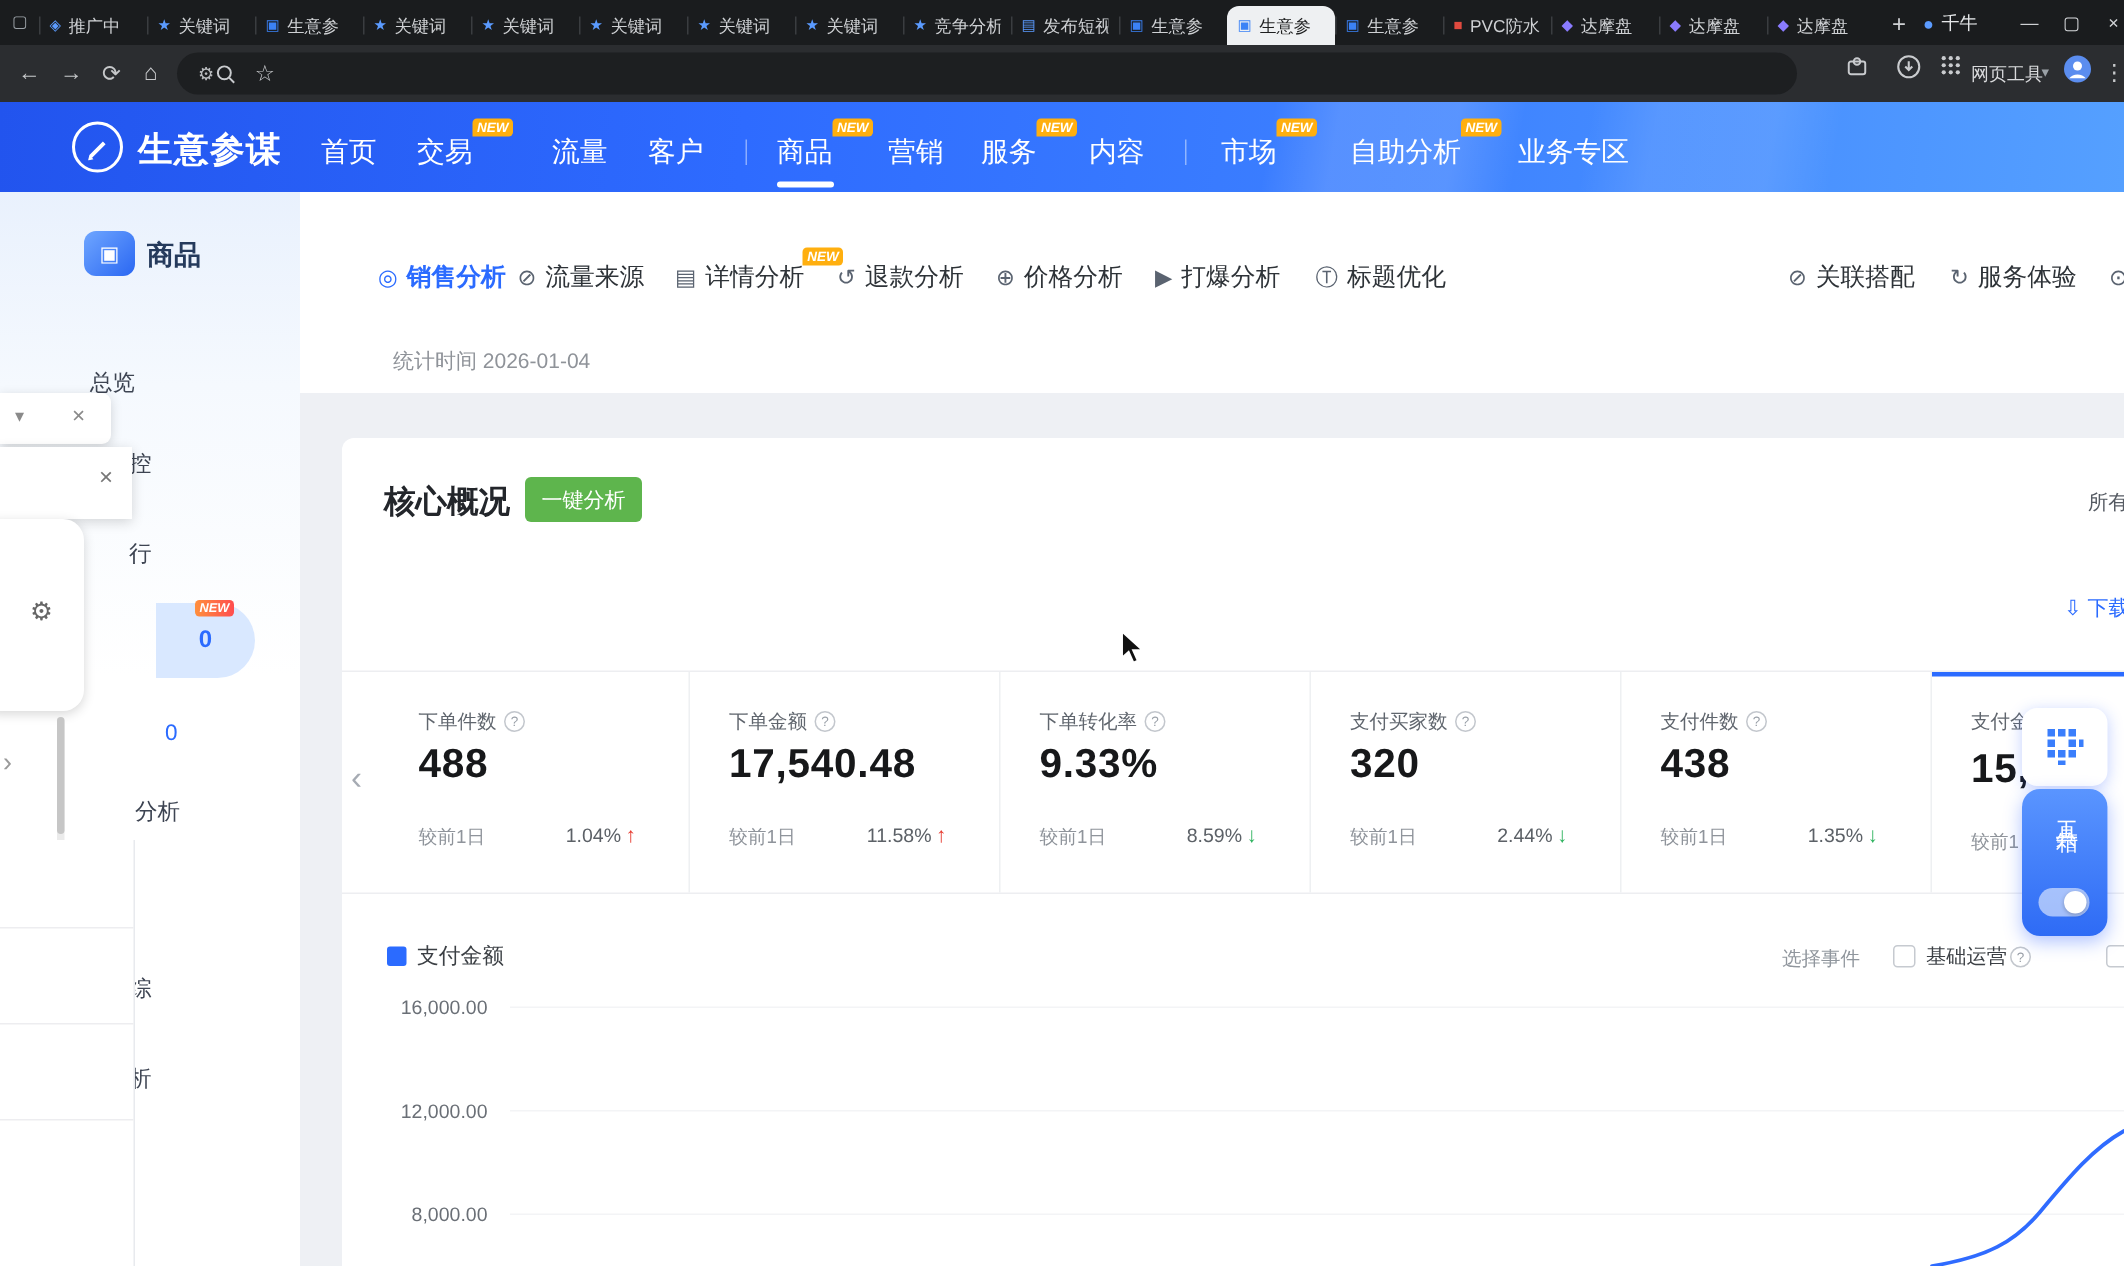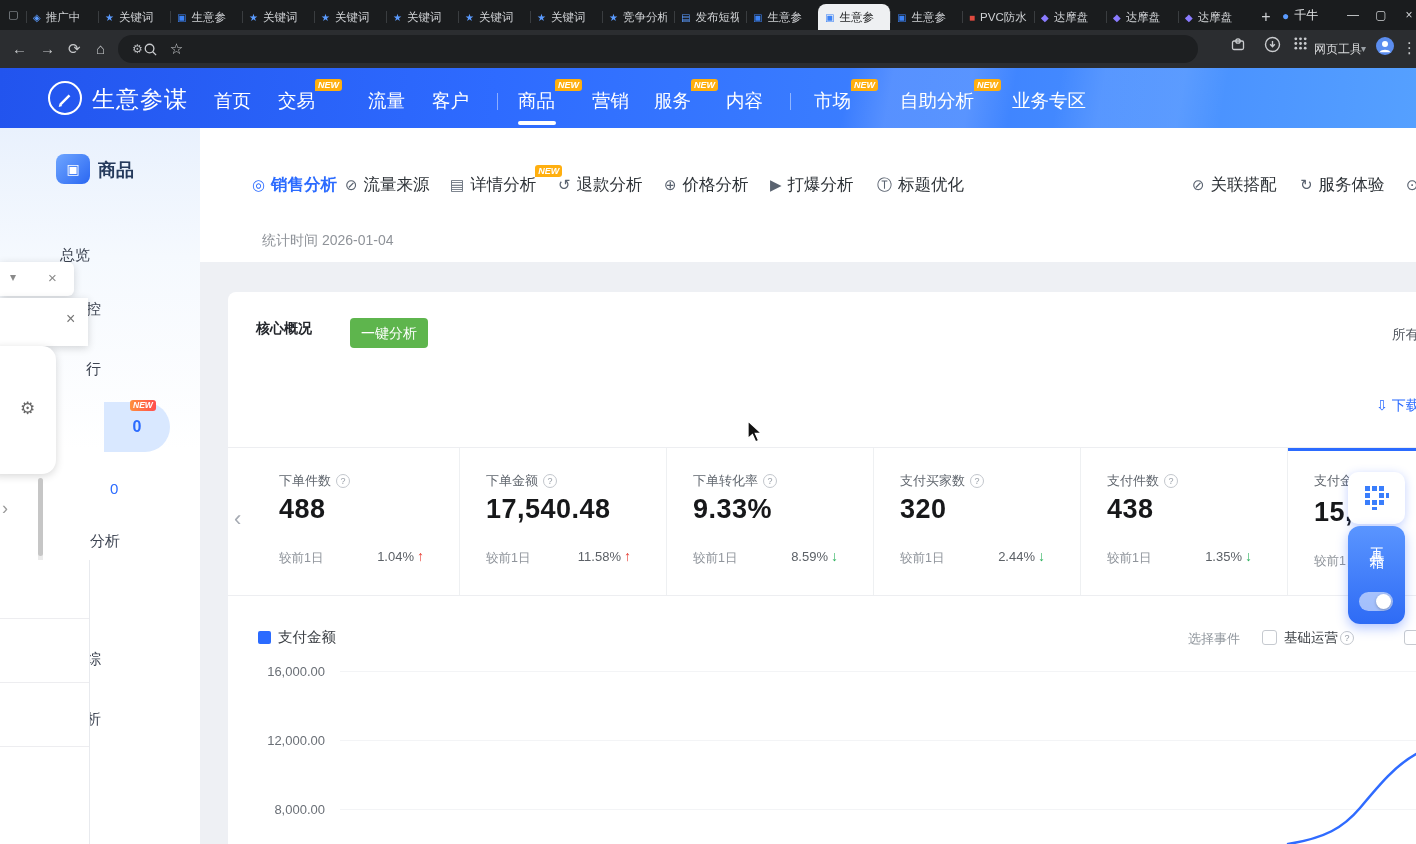--- a/index.html
+++ b/index.html
@@ -31,21 +31,21 @@
   .tools-label{color:#d9dadc;font-size:12px;margin:0 3px}
   .caret{color:#9aa0a6;font-size:10px}
   .kebab{position:absolute;left:1402px;top:9px;color:#c6c8ca;font-size:15px}
 
   
   .app-header{position:absolute;left:0;top:68px;width:1416px;height:60px;background:linear-gradient(95deg,#2254ee 0%,#2e6bff 35%,#3f84ff 70%,#55a0ff 100%);z-index:10;overflow:hidden}
   .app-header::before{content:"";position:absolute;left:520px;top:-30px;width:860px;height:130px;
      background:linear-gradient(100deg,transparent 38%,rgba(255,255,255,.14) 43%,rgba(255,255,255,.14) 52%,transparent 57%),
                 linear-gradient(100deg,transparent 62%,rgba(255,255,255,.10) 67%,rgba(255,255,255,.10) 76%,transparent 81%)}
   .logo-circle{position:absolute;left:48px;top:81px;width:34px;height:34px;border:2.5px solid #fff;border-radius:50%;display:flex;align-items:center;justify-content:center;z-index:11}
-  .logo-text{position:absolute;left:92px;top:84px;font-size:23px;font-weight:400;color:#fff;z-index:11;letter-spacing:1px}
+  .logo-text{position:absolute;left:92px;top:84px;font-size:23px;font-weight:700;color:#fff;z-index:11;letter-spacing:1px}
   .hnav{position:absolute;top:88px;color:#fff;font-size:18.5px;z-index:11;white-space:nowrap}
   .hnav .new-badge{position:absolute;top:-9px;right:-27px}
   .hnav.active::after{content:"";position:absolute;left:50%;transform:translateX(-50%);bottom:-12px;width:38px;height:4px;background:#fff;border-radius:2px}
   .new-badge{background:#ffaf0f;color:#fff;font-size:9px;font-style:italic;font-weight:700;padding:0 3px;border-radius:3px 3px 3px 0;line-height:12px;display:inline-block}
   .hdivider{position:absolute;top:93px;width:1px;height:17px;background:rgba(255,255,255,.45);z-index:11}
 
   
   .sidebar{position:absolute;left:0;top:128px;width:200px;height:716px;background:linear-gradient(180deg,#e9f1fd 0%,#f5f9fe 18%,#ffffff 45%)}
   .sb-icon{position:absolute;left:56px;top:26px;width:34px;height:30px;border-radius:8px;background:linear-gradient(135deg,#6fa6ff,#2a67f2);color:#fff;font-size:14px;display:flex;align-items:center;justify-content:center}
   .sb-title{position:absolute;left:98px;top:30px;font-size:18px;font-weight:700;color:#253a5c}
@@ -76,21 +76,21 @@
 
   
   .statlabel{position:absolute;left:262px;top:232px;font-size:14px;color:#8f9399;z-index:3}
   .segwrap{position:absolute;left:984px;top:224px;display:flex;z-index:3}
   .seg{height:36px;line-height:34px;text-align:center;background:#fff;border:1px solid #e4e6ea;border-left:none;font-size:14.5px;color:#3c4045}
   .seg:first-child{border-left:1px solid #e4e6ea;border-radius:3px 0 0 3px}
   .seg.active{color:#2b6bff;background:#f2f7ff;font-weight:700}
   .seg .caret2{color:#9aa0a8;font-size:10px;margin-left:4px}
 
   
-  .core-title{position:absolute;left:256px;top:320px;font-size:14px;font-weight:700;color:#23262b;z-index:3}
+  .core-title{position:absolute;left:256px;top:320px;font-size:21px;font-weight:700;color:#23262b;z-index:3}
   .analyze-btn{position:absolute;left:350px;top:318px;width:78px;height:30px;background:#5eb54d;border-radius:4px;color:#fff;font-size:14px;text-align:center;line-height:30px;z-index:3}
   .core-desc{position:absolute;left:442px;top:326px;width:940px;font-size:13.5px;color:#8a8f96;white-space:nowrap;overflow:hidden;z-index:3}
   .core-right{position:absolute;left:1392px;top:326px;font-size:13.5px;color:#565b63;white-space:nowrap;z-index:3}
   .dl-link{position:absolute;left:1376px;top:397px;font-size:14px;color:#2b6bff;white-space:nowrap;z-index:3}
 
   
   .metrics{position:absolute;left:228px;top:447px;width:1188px;height:149px;border-top:1px solid #edeef1;border-bottom:1px solid #edeef1;z-index:3}
   .prevbtn{position:absolute;left:6px;top:58px;font-size:22px;color:#a6abb3}
   .mcard{position:absolute;top:0;width:207px;height:147px;border-right:1px solid #eef0f2}
   .mcard.selected{border-top:3px solid #2b6bff}

